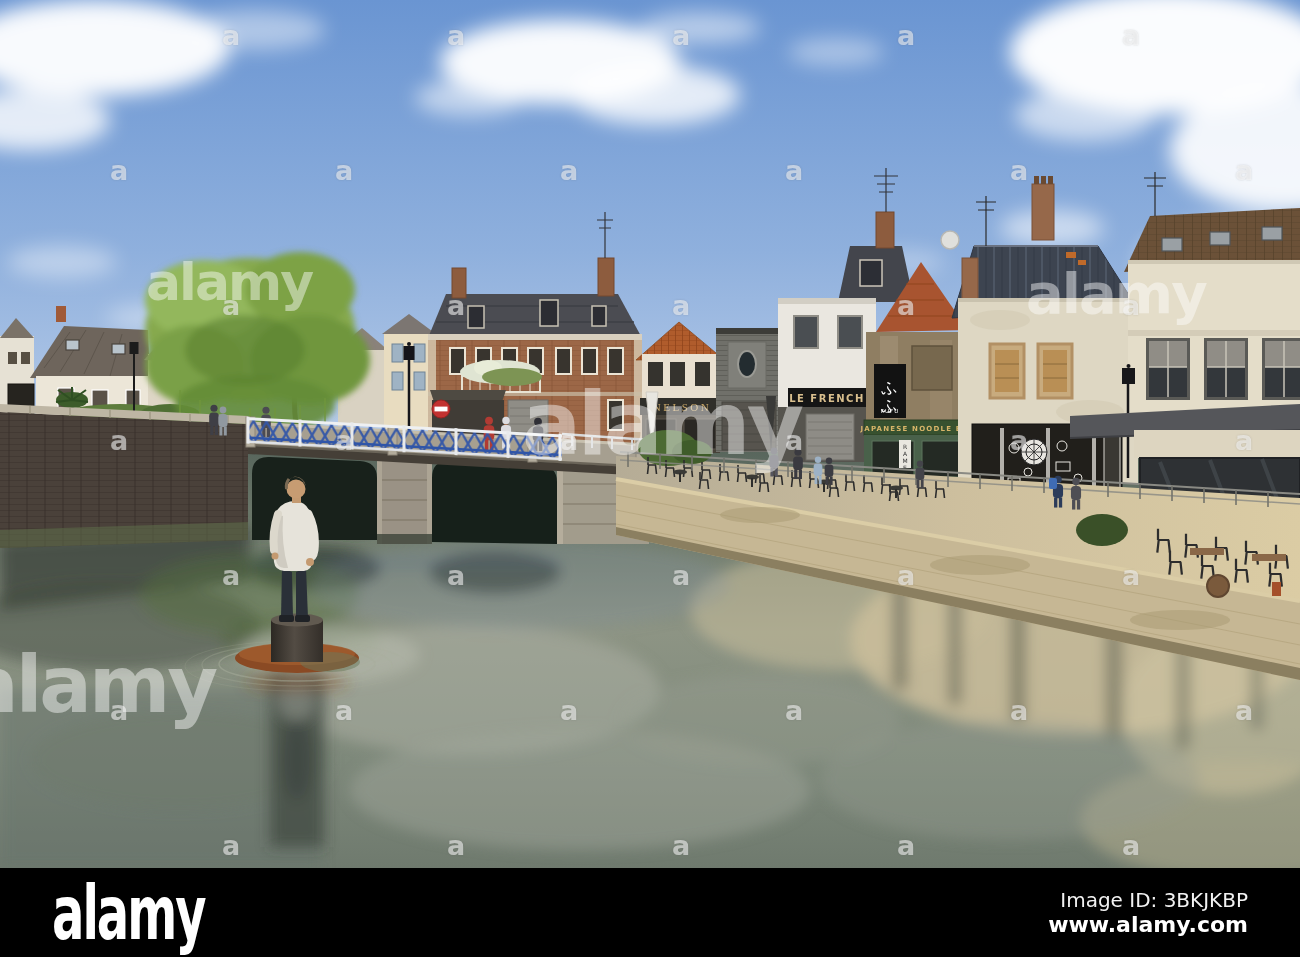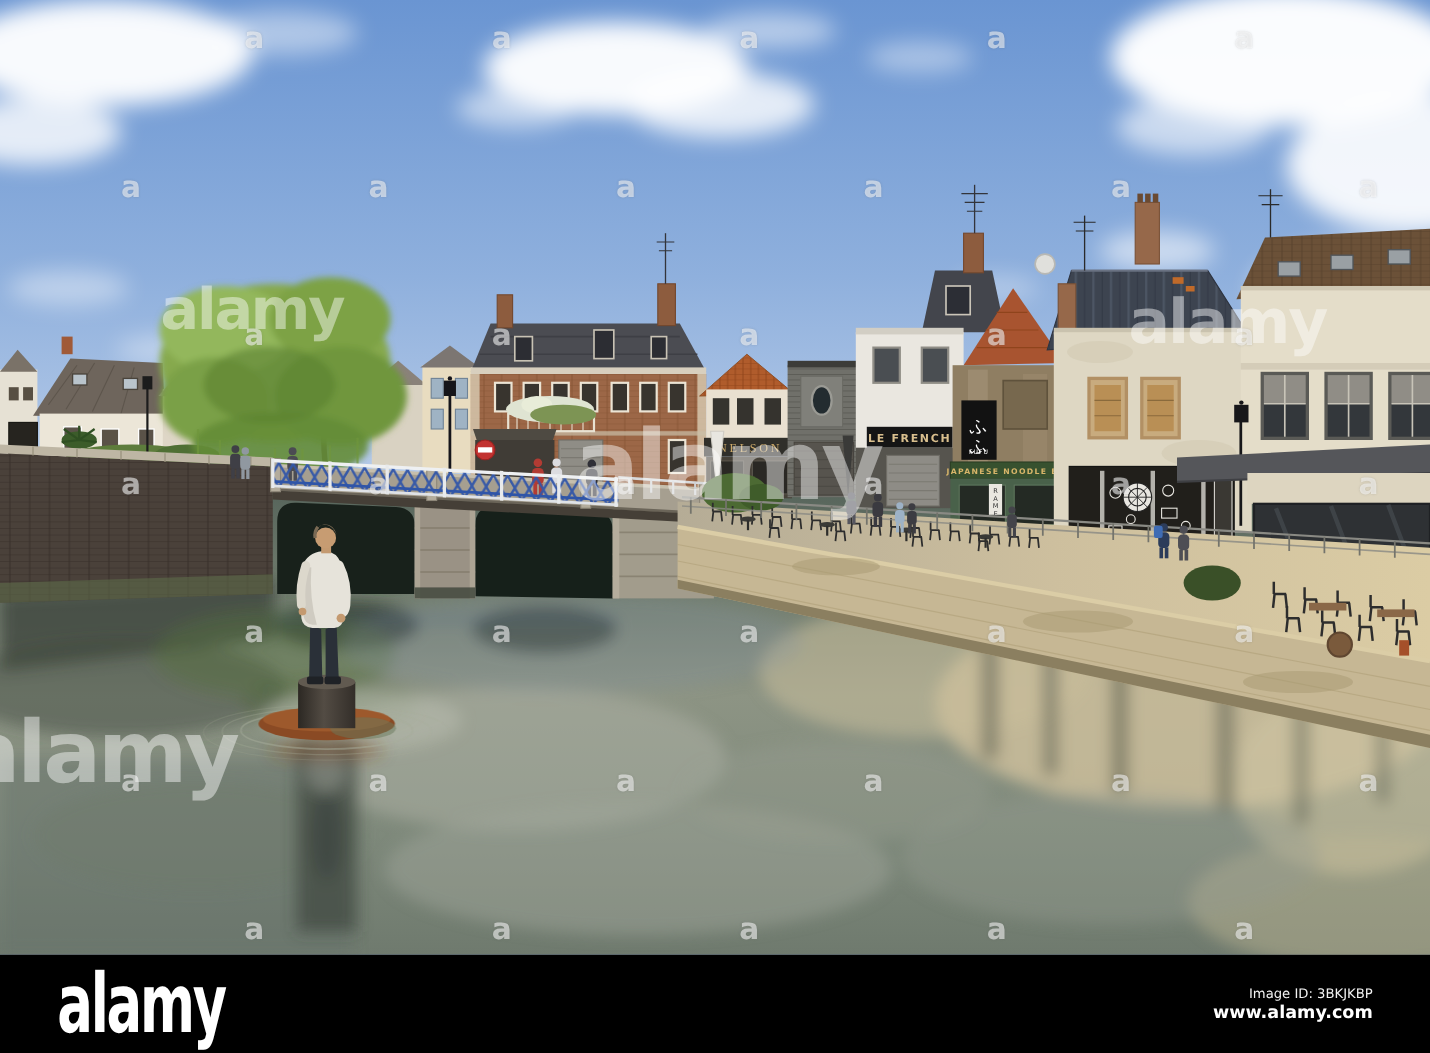--- a/index.html
+++ b/index.html
@@ -13,22 +13,22 @@
             font-family:"DejaVu Sans",sans-serif;}
   #wmA{left:146px;top:256px;font-size:52px;letter-spacing:-2px;}
   #wmB{left:522px;top:380px;font-size:88px;letter-spacing:-4px;}
   #wmC{left:1026px;top:266px;font-size:56px;letter-spacing:-2px;}
   #wmD{left:-34px;top:646px;font-size:78px;letter-spacing:-3px;}
   .footer{position:absolute;left:0;bottom:0;width:1300px;height:89px;background:#000;
           display:flex;align-items:center;justify-content:space-between;box-sizing:border-box;padding:0 52px;}
   .alamy-logo{color:#fff;font-size:48px;font-weight:bold;letter-spacing:-2px;display:inline-block;
               transform:scaleY(1.55);transform-origin:center;}
   .footer-right{text-align:right;color:#fff;}
-  .footer-id{font-size:12px;margin-bottom:0;opacity:.95;}
-  .footer-url{font-size:16px;font-weight:bold;}
+  .footer-id{font-size:20px;margin-bottom:0;opacity:.95;}
+  .footer-url{font-size:22px;font-weight:bold;}
 </style>
 </head>
 <body>
 
 <div class="stage">
   <div class="photo">
 
   <svg viewBox="0 0 1300 868" width="1300" height="868" xmlns="http://www.w3.org/2000/svg">
     <defs>
       <filter id="b3" x="-30%" y="-30%" width="160%" height="160%">

